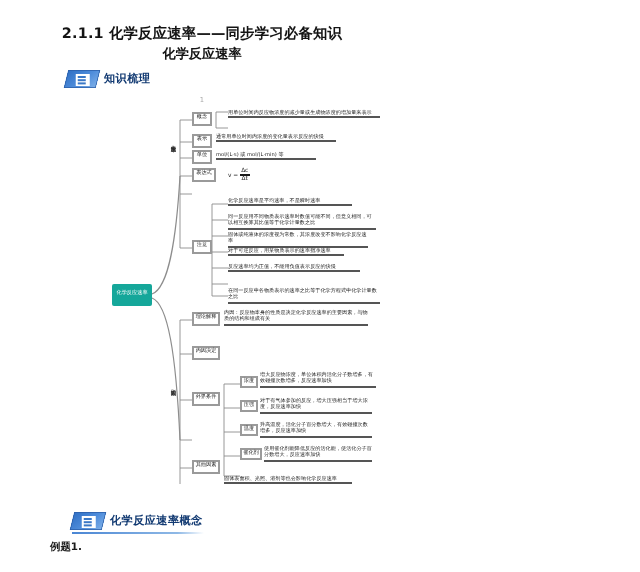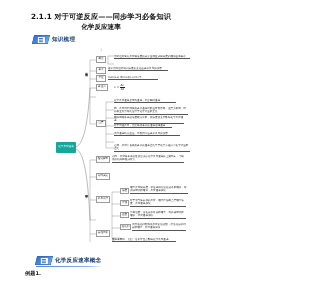--- a/index.html
+++ b/index.html
@@ -209,21 +209,21 @@
     text-align: center;
   }
   .formula .num { display: block; border-bottom: 0.3px solid #1a1a1a; padding: 0 0.6px; }
   .formula .den { display: block; padding: 0 0.6px; }
 </style>
 </head>
 <body>
 
 <div class="page">
 
-  <div class="title">2.1.1 对于可逆反应——同步学习必备知识</div>
+  <div class="title">2.1.1 化学反应速率——同步学习必备知识</div>
   <div class="subtitle">化学反应速率</div>
   <div class="page-num">1</div>
 
   <div class="badge-row" id="badge-top">
     <span class="badge-chip">
         <span class="pen"></span>
       </span>
     <span class="badge-label">知识梳理</span>
   </div>
 

